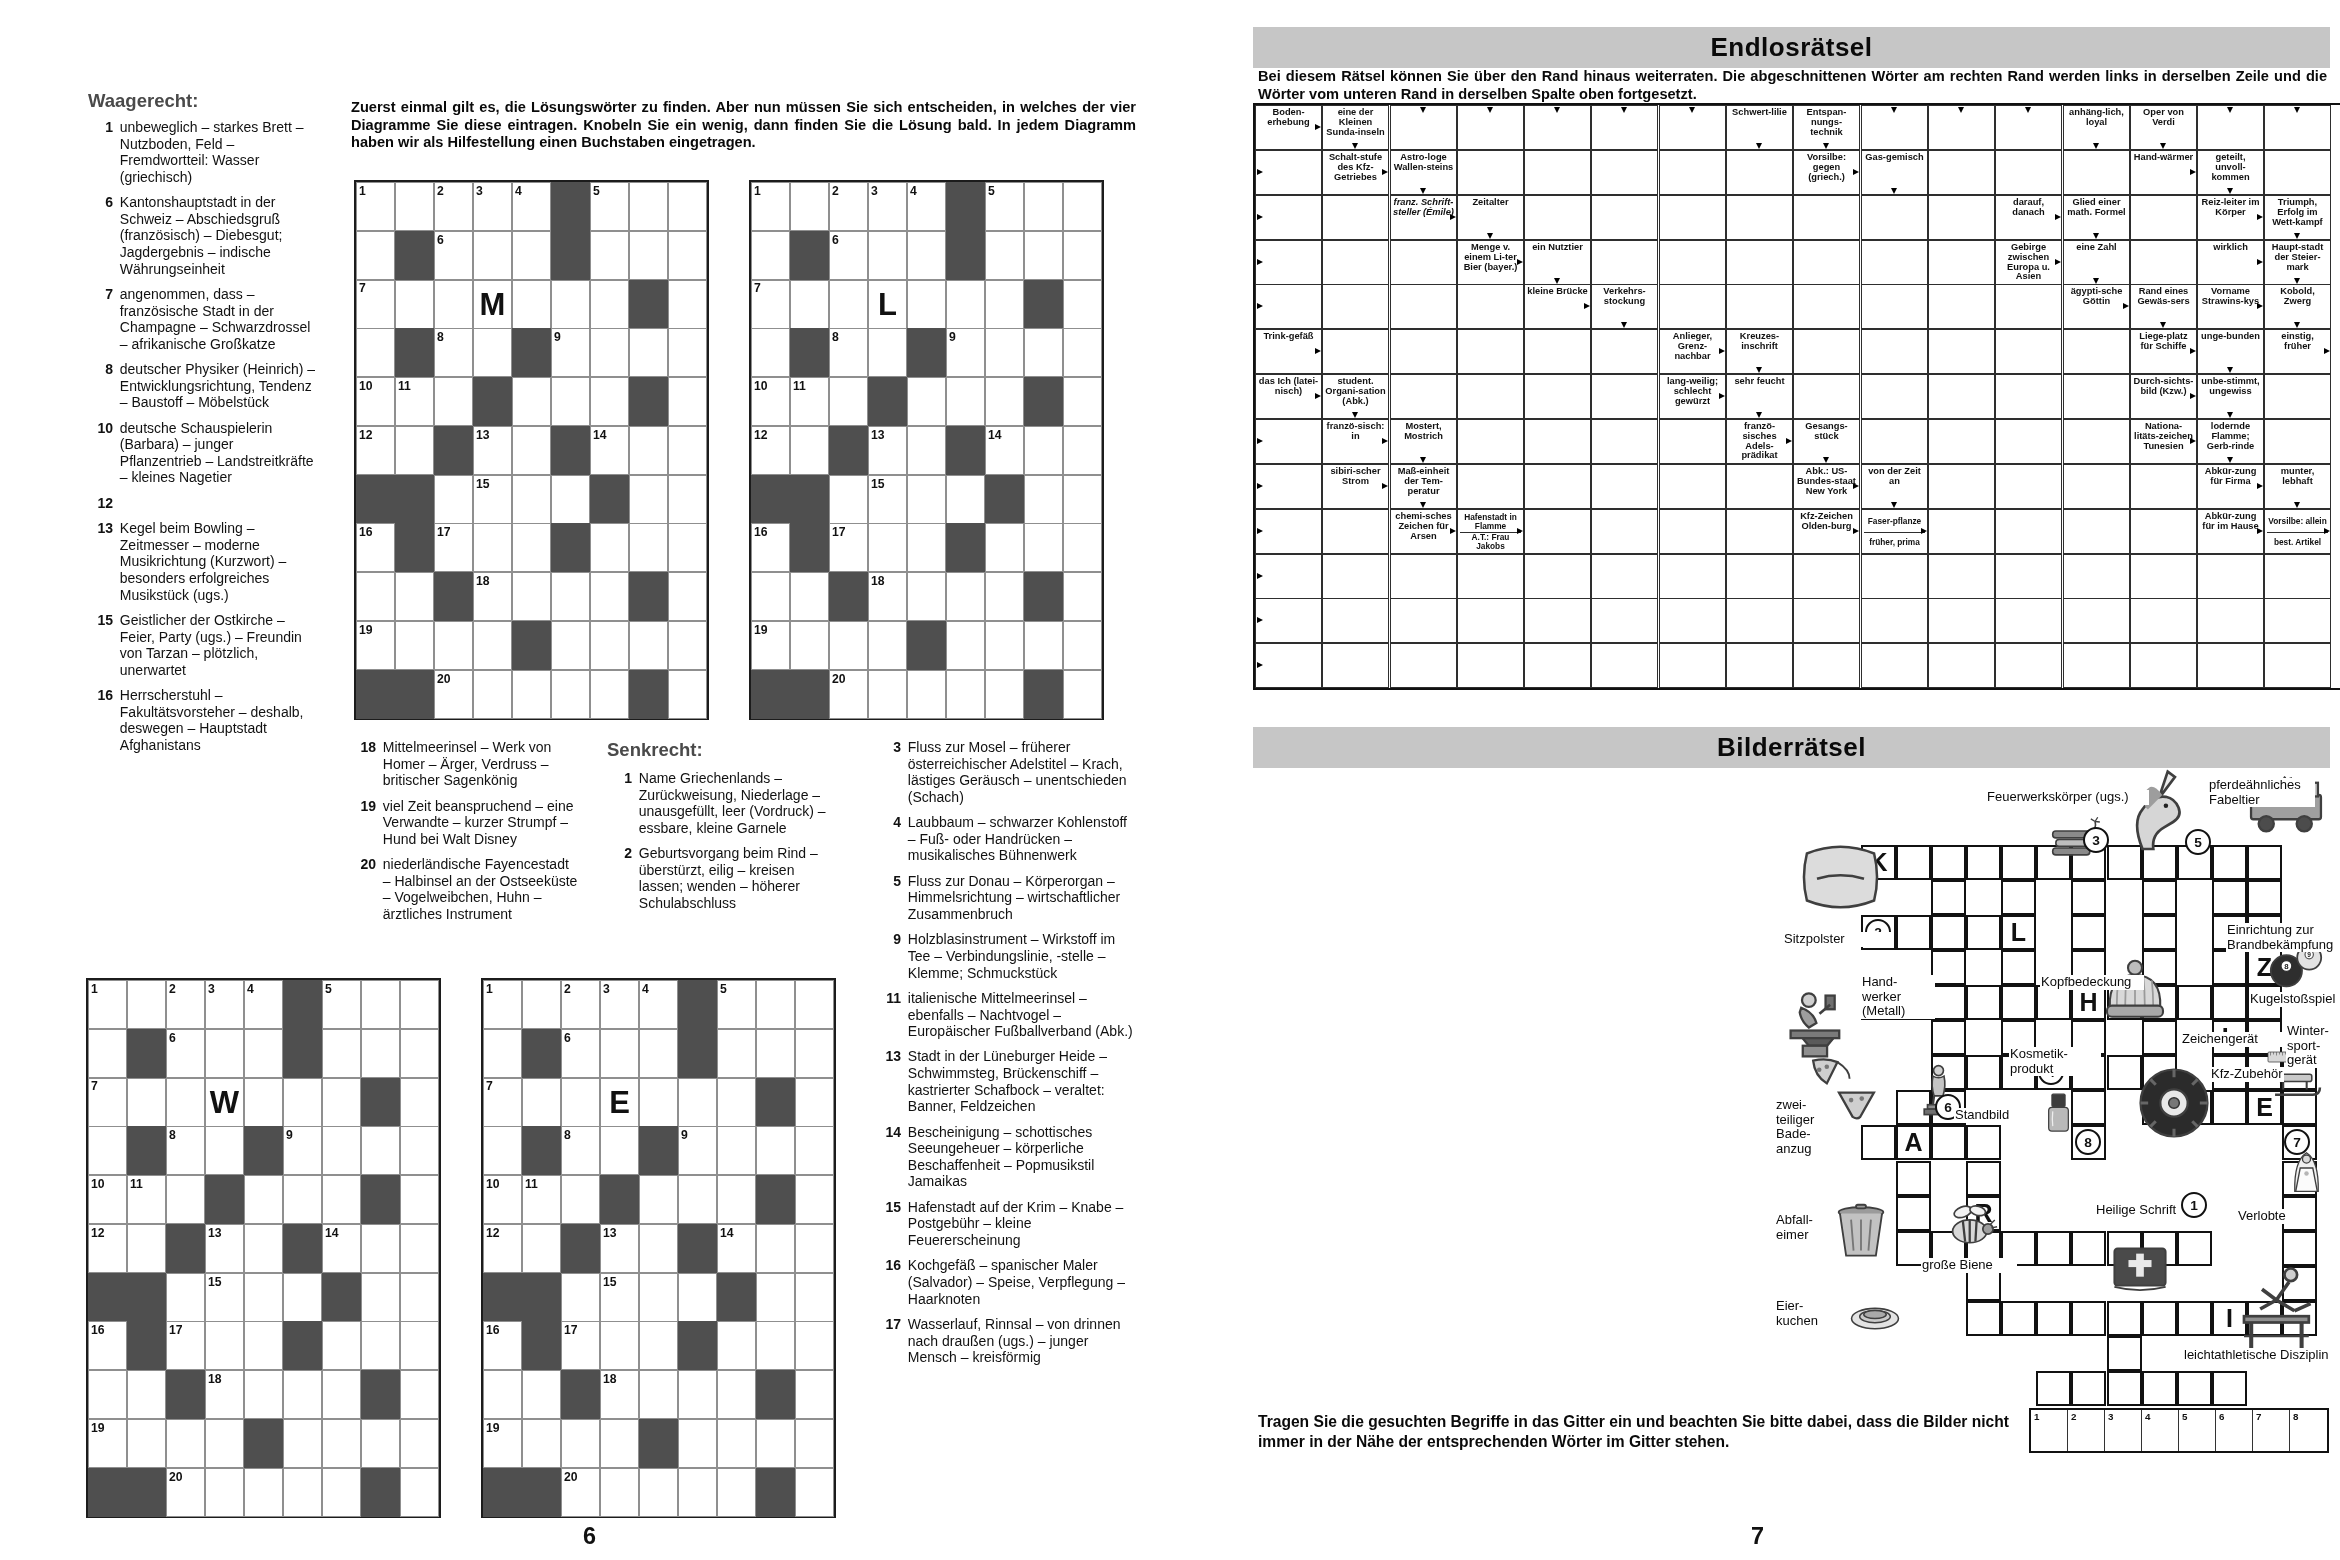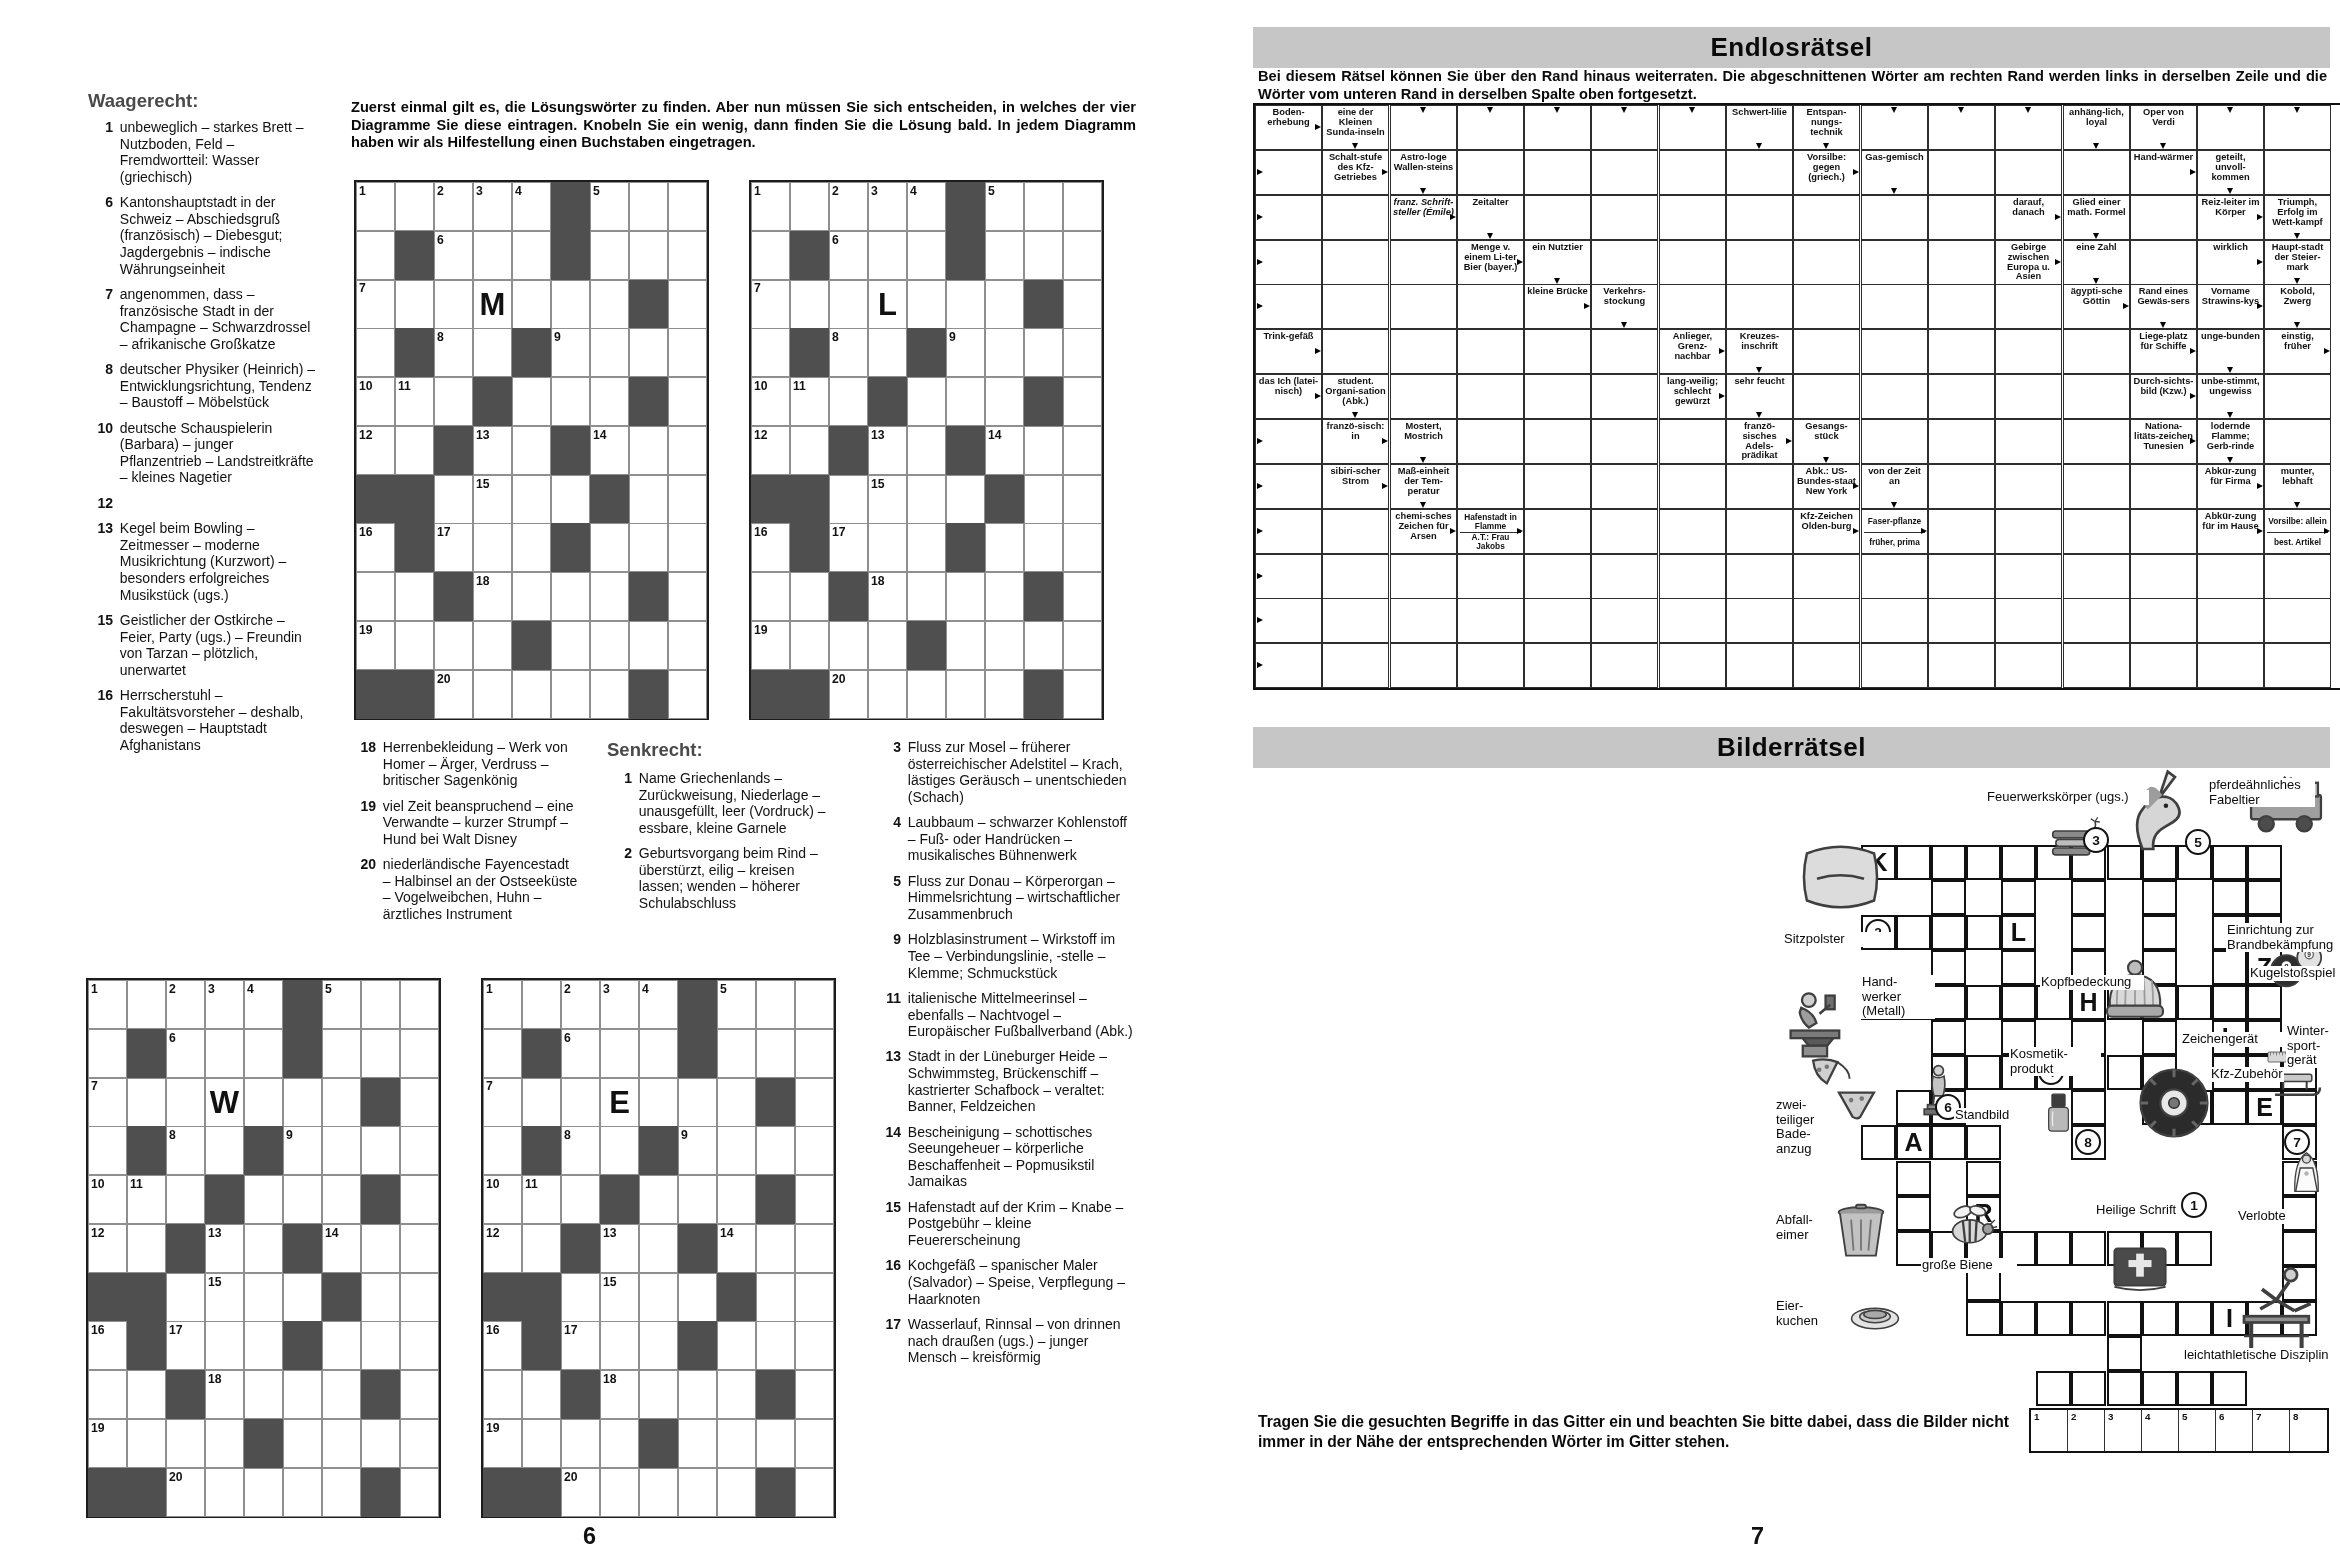--- a/index.html
+++ b/index.html
@@ -582,21 +582,21 @@
         <div class="qn" style="left: 81px; top: 343px;">17</div>
         <div class="qn" style="left: 120px; top: 392px;">18</div>
         <div class="qn" style="left: 2.9px; top: 441px;">19</div>
         <div class="qn" style="left: 81px; top: 490px;">20</div>
         <div class="qletter" style="left: 117px; top: 98px;">E</div>
       </div>
 
     <div class="cluelist" id="wa2" style="left:351px;top:739px;width:229px;">
         <div class="clue">
           <div class="clue-num">18</div>
-          <div class="clue-text">Herrenbekleidung – Werk von Homer – Ärger, Verdruss – britischer Sagenkönig</div>
+          <div class="clue-text">Mittelmeerinsel – Werk von Homer – Ärger, Verdruss – britischer Sagenkönig</div>
         </div>
         <div class="clue">
           <div class="clue-num">19</div>
           <div class="clue-text">viel Zeit beanspruchend – eine Verwandte – kurzer Strumpf – Hund bei Walt Disney</div>
         </div>
         <div class="clue">
           <div class="clue-num">20</div>
           <div class="clue-text">niederländische Fayencestadt – Halbinsel an der Ostseeküste – Vogelweibchen, Huhn – ärztliches Instrument</div>
         </div>
       </div>
@@ -1131,21 +1131,21 @@
         </div>
         <div class="blabel" style="left: 2040px; top: 975px; width: 102px;">Kopfbedeckung</div>
         <div class="bimg" style="left: 2093px; top: 958px; width: 84px; height: 70px;">
           <svg viewBox="0 0 100 100" preserveAspectRatio="xMidYMid meet">
             <circle cx="50" cy="14" r="10" fill="#bdbdbd" stroke="#3f3f3f" stroke-width="3"></circle>
             <path d="M14 70 Q12 26 50 24 Q88 26 86 70 Z" fill="#d9d9d9" stroke="#3f3f3f" stroke-width="3"></path>
             <path d="M26 32 Q24 50 24 68 M38 27 Q36 48 36 68 M50 25 L50 68 M62 27 Q64 48 64 68 M74 32 Q76 50 76 68" stroke="#9a9a9a" stroke-width="2.5" fill="none"></path>
             <rect x="10" y="68" width="80" height="16" rx="7" fill="#a8a8a8" stroke="#3f3f3f" stroke-width="3"></rect>
           </svg>
         </div>
-        <div class="blabel" style="left: 2249px; top: 966px; width: 82px;">Kugelstoßspiel</div>
+        <div class="blabel" style="left: 2249px; top: 992px; width: 82px;">Kugelstoßspiel</div>
         <div class="bimg" style="left: 2265px; top: 936px; width: 62px; height: 60px;">
           <svg viewBox="0 0 100 100" preserveAspectRatio="xMidYMid meet">
             <circle cx="34" cy="58" r="26" fill="#2e2e2e" stroke="#3f3f3f" stroke-width="3"></circle>
             <circle cx="34" cy="50" r="9" fill="#fff" stroke="#2e2e2e" stroke-width="2"></circle>
             <text x="34" y="55" font-size="13" font-weight="bold" fill="#222" text-anchor="middle" font-family="Liberation Sans, sans-serif">8</text>
             <circle cx="72" cy="36" r="20" fill="#e2e2e2" stroke="#3f3f3f" stroke-width="3"></circle>
             <circle cx="72" cy="31" r="7" fill="#fff" stroke="#555" stroke-width="2"></circle>
             <text x="72" y="35" font-size="11" font-weight="bold" fill="#222" text-anchor="middle" font-family="Liberation Sans, sans-serif">9</text>
           </svg>
         </div>

